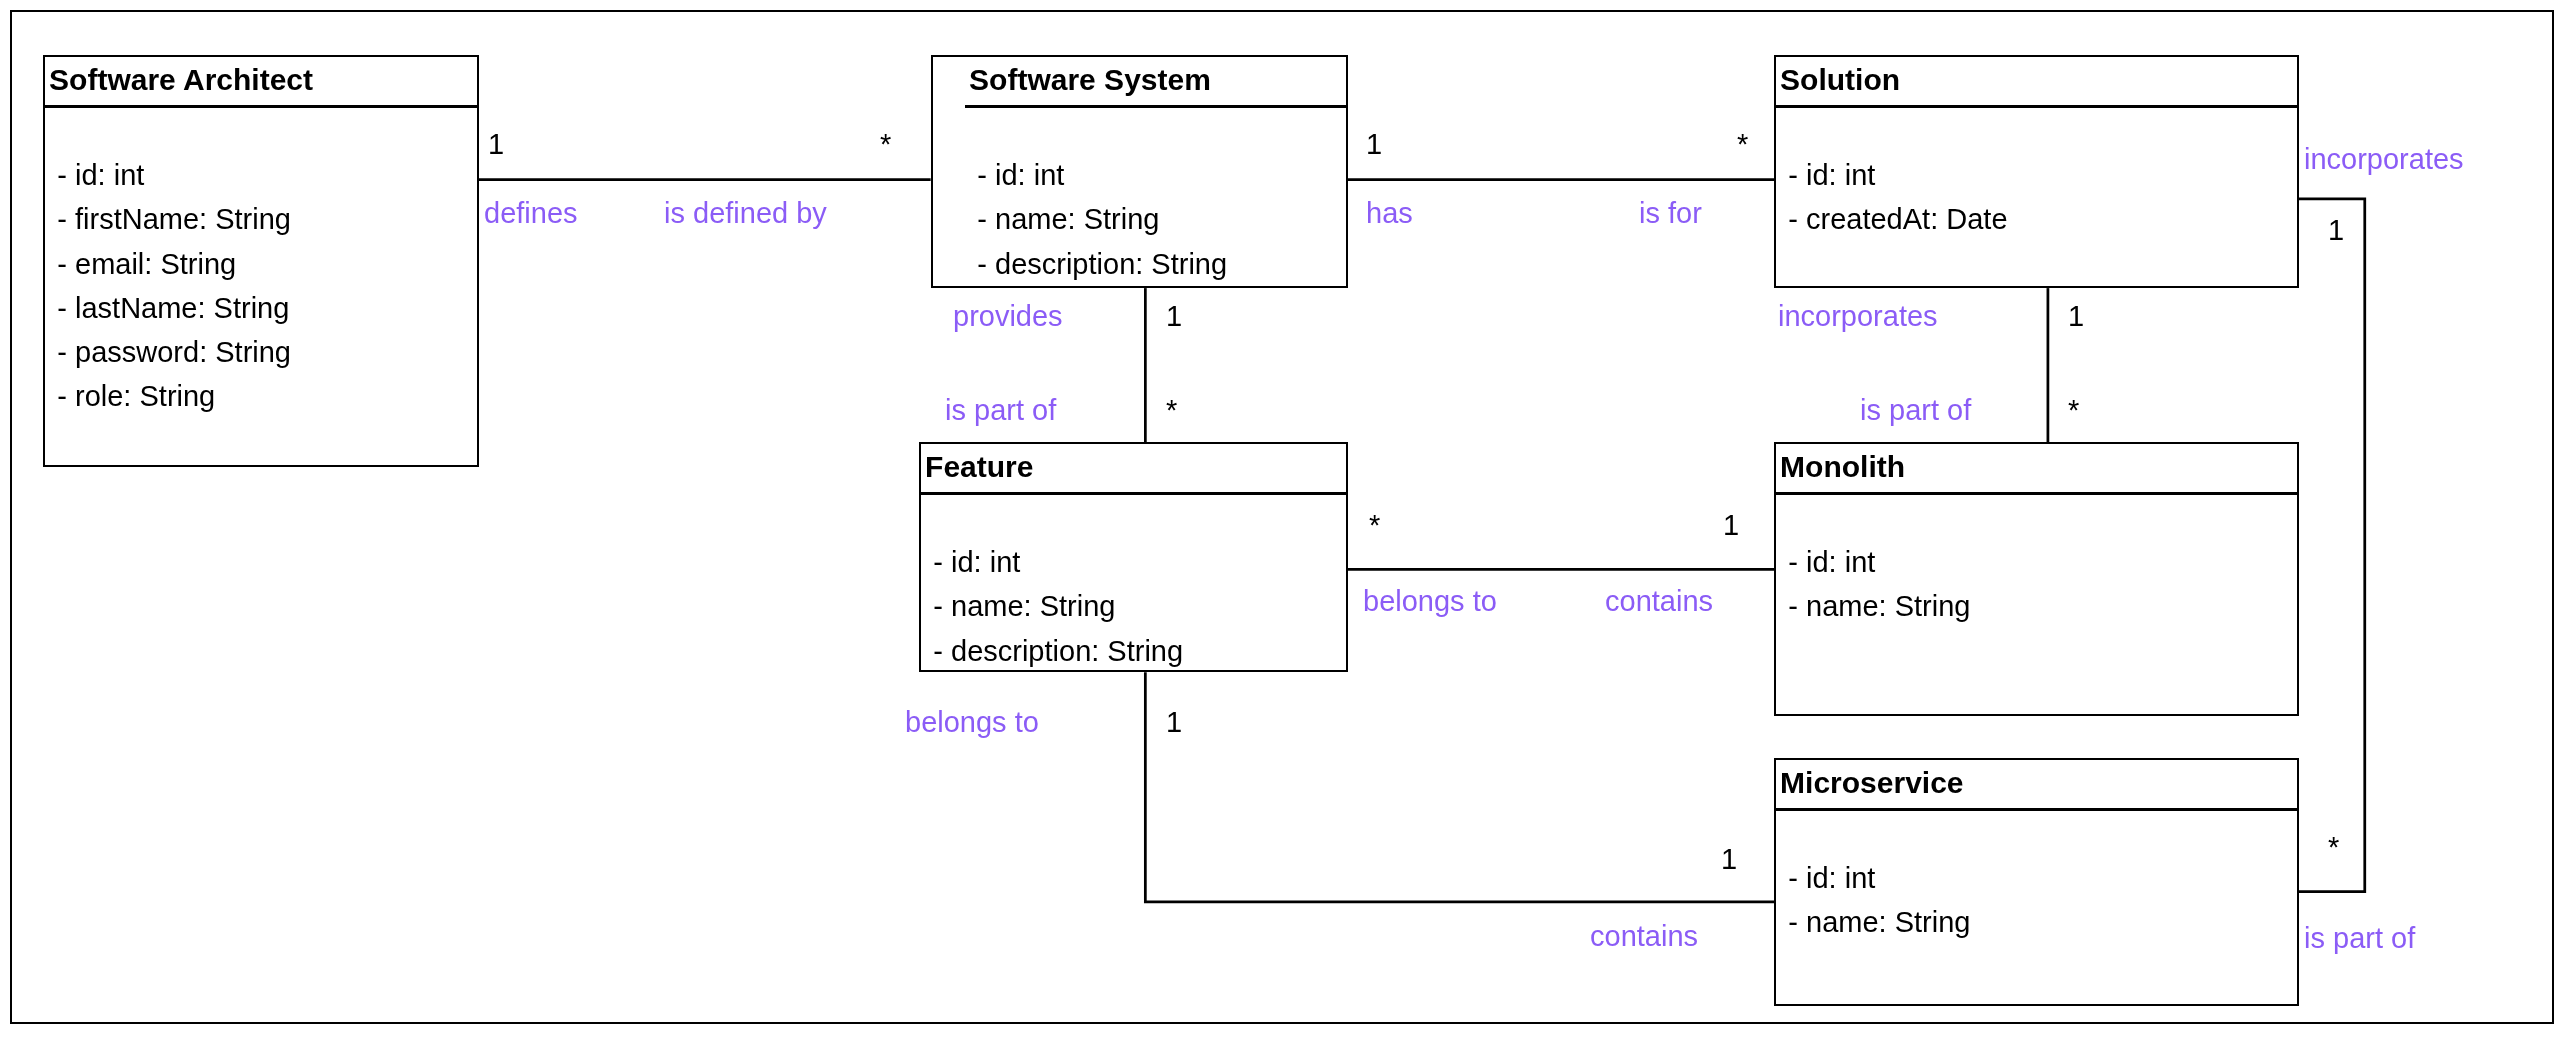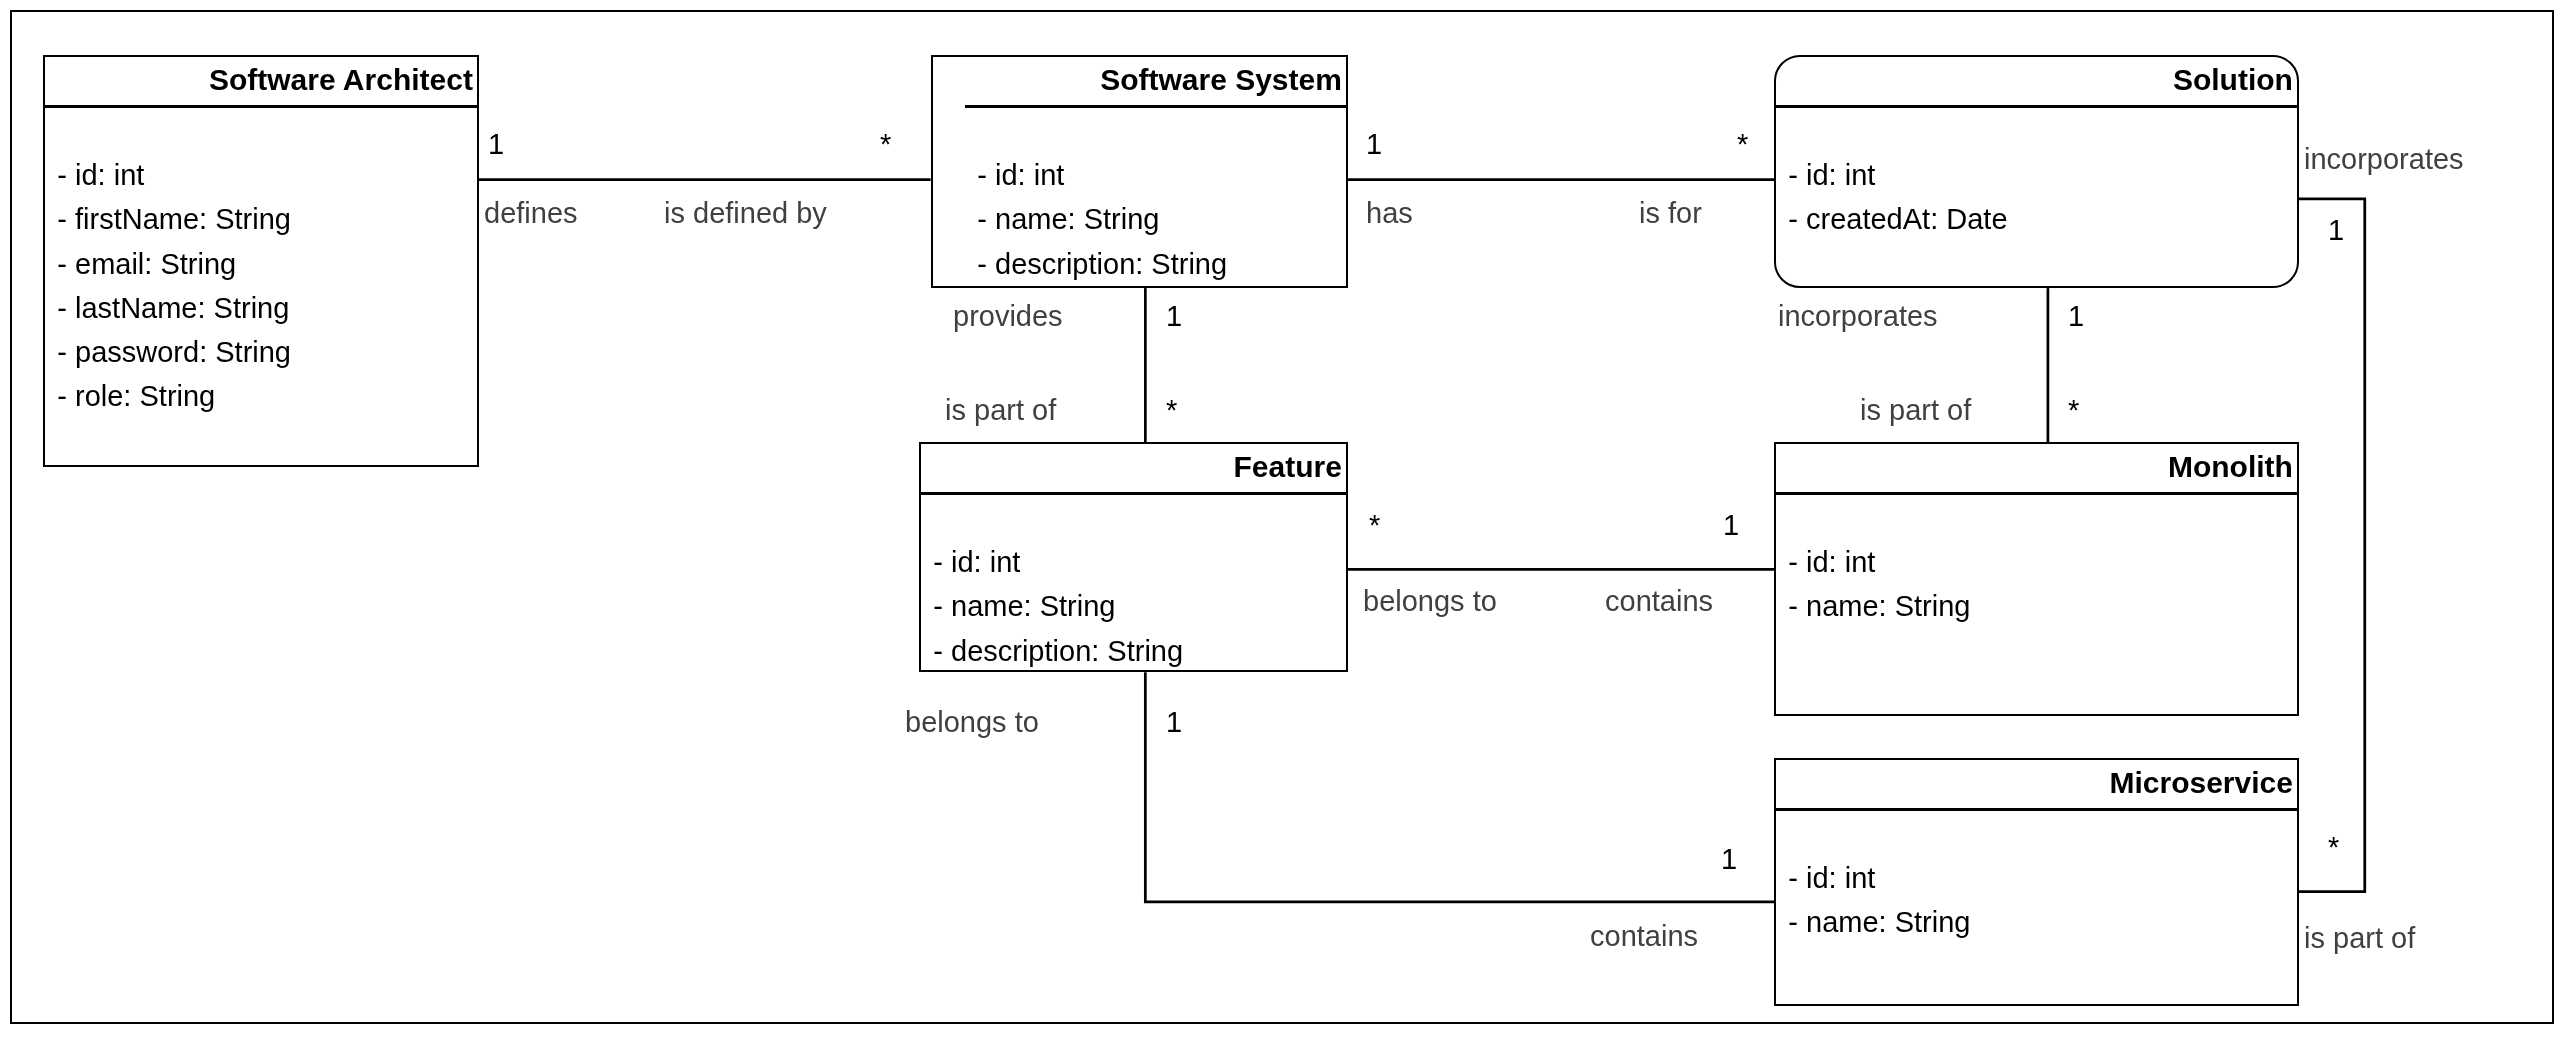--- a/index.html
+++ b/index.html
@@ -21,21 +21,21 @@
   }
   .uml-class{
     position:absolute;
     background:#ffffff;
     border:2.7px solid #000000;
     box-sizing:border-box;
     z-index:5;
   }
   .uml-title{
     border-bottom:3.4px solid #000000;
-    text-align:right;
+    text-align:left;
     font-weight:bold;
     font-size:30px;
     line-height:1.0;
     padding:8.2px 4.1px 9.6px 4.1px;
     color:#000000;
     white-space:nowrap;
   }
   .uml-attrs{
     padding:9.6px 0 6.9px 12.3px;
     box-sizing:border-box;
@@ -44,21 +44,21 @@
   .uml-attr{
     font-size:29px;
     line-height:1.52;
     color:#000000;
     white-space:nowrap;
   }
   .lbl{
     position:absolute;
     font-size:29px;
     line-height:1;
-    color:#404040;
+    color:#8b5cf6;
     white-space:nowrap;
     z-index:6;
   }
   .mult{
     position:absolute;
     font-size:29px;
     line-height:1;
     color:#000000;
     white-space:nowrap;
     z-index:6;
@@ -121,21 +121,21 @@
 
   <div class="uml-class" id="cls-system" style="left:931px; top:55px; width:417px; height:233px;padding-left:32px;">
     <div class="uml-title">Software System</div>
     <div class="uml-attrs">
       <div class="uml-attr">- id: int</div>
       <div class="uml-attr">- name: String</div>
       <div class="uml-attr">- description: String</div>
     </div>
   </div>
 
-  <div class="uml-class" id="cls-solution" style="left:1774px; top:55px; width:525px; height:233px;border-radius:26px;">
+  <div class="uml-class" id="cls-solution" style="left:1774px; top:55px; width:525px; height:233px;">
     <div class="uml-title">Solution</div>
     <div class="uml-attrs">
       <div class="uml-attr">- id: int</div>
       <div class="uml-attr">- createdAt: Date</div>
     </div>
   </div>
 
   <div class="uml-class" id="cls-feature" style="left:919px; top:442px; width:429px; height:230px;">
     <div class="uml-title">Feature</div>
     <div class="uml-attrs">

